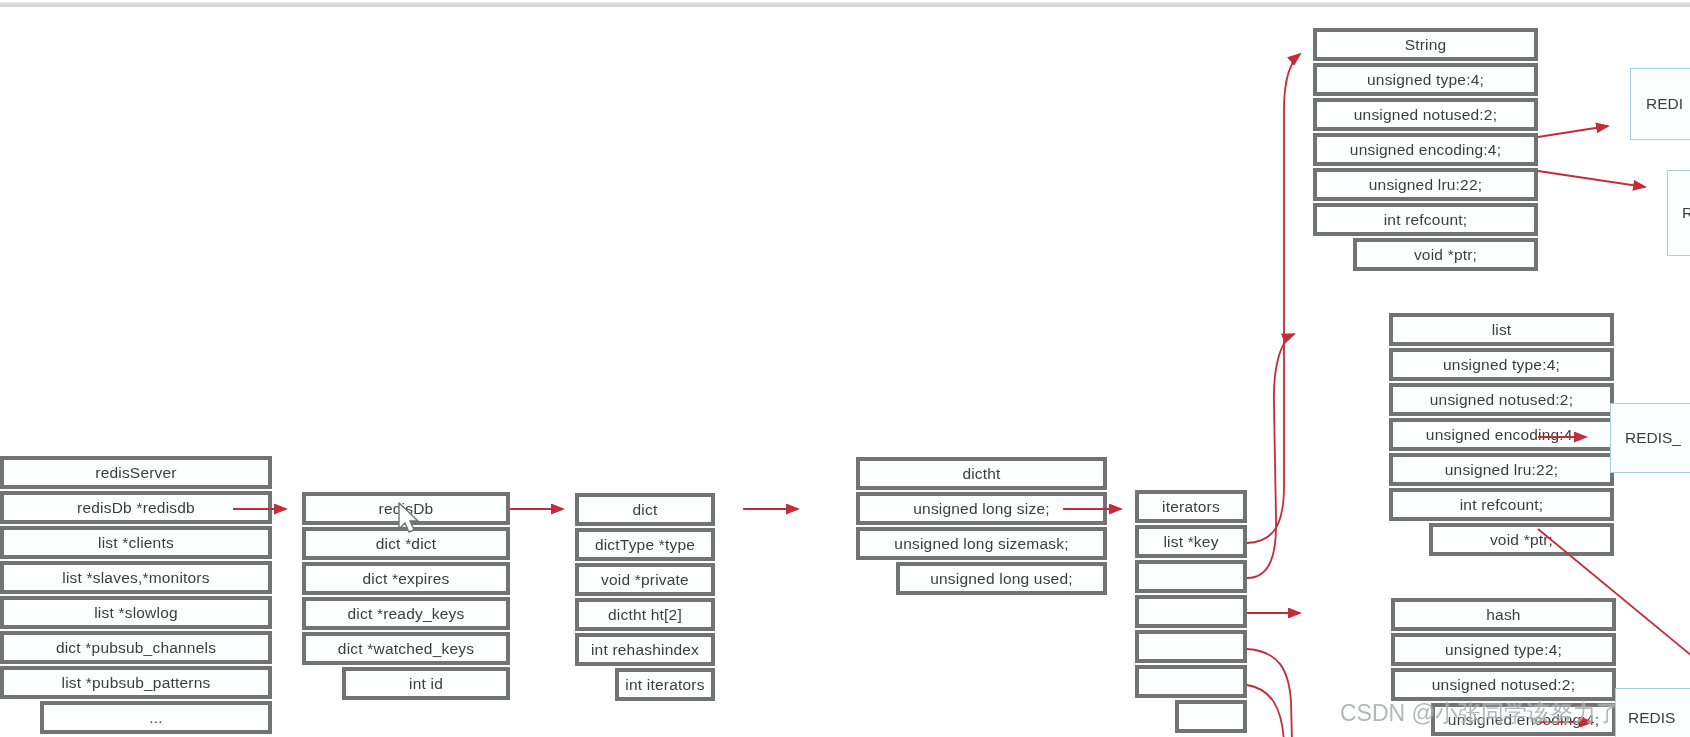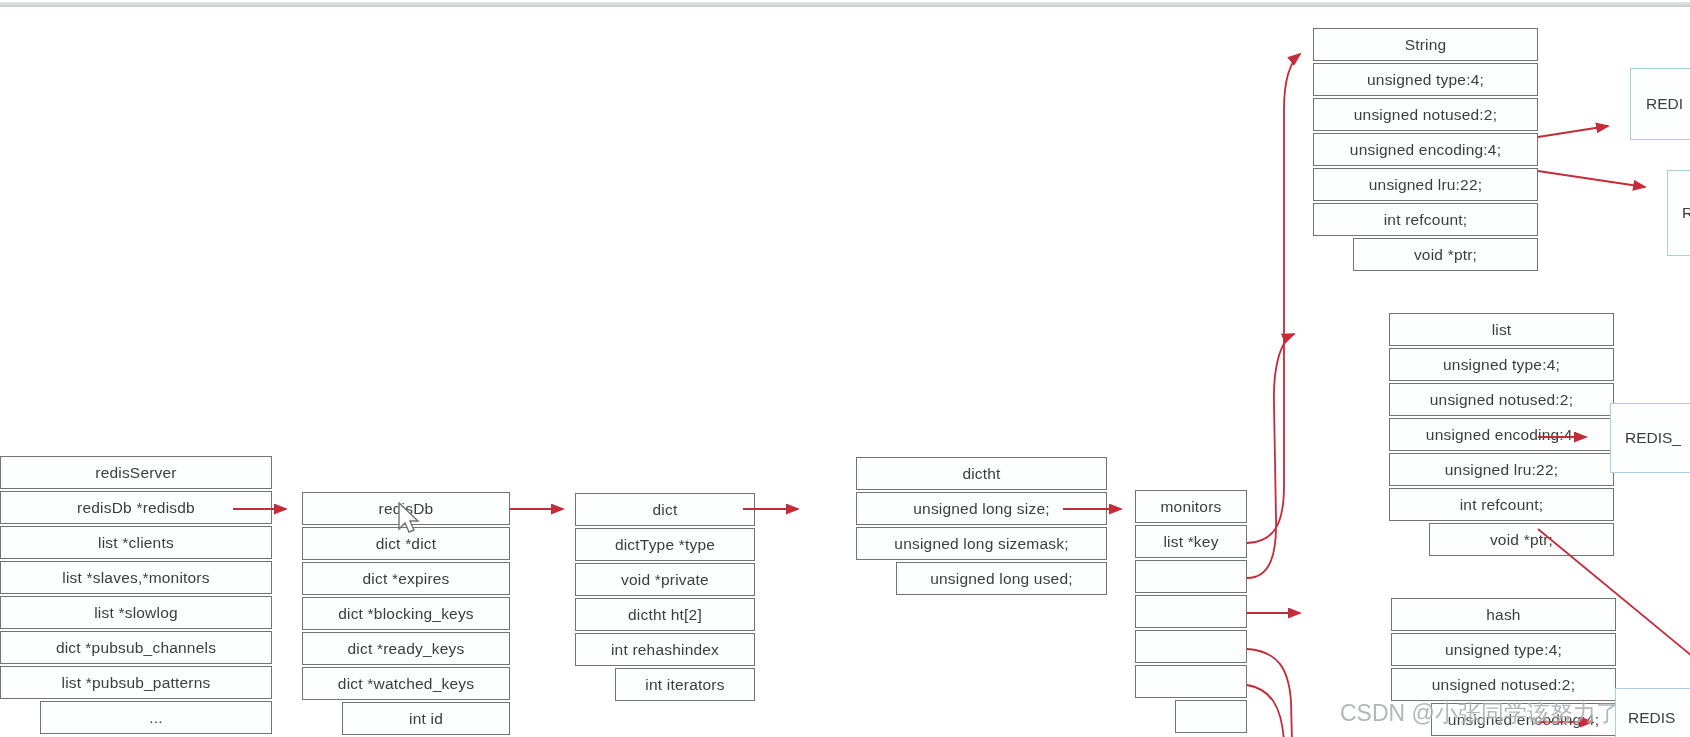--- a/index.html
+++ b/index.html
@@ -9,21 +9,21 @@
     font-family:"Liberation Sans","DejaVu Sans",sans-serif;
   }
   .topbar{
     position:absolute;left:0;top:2px;width:100%;height:5px;
     background:linear-gradient(#e6e9e9,#c7cccc);
   }
   .tbl{position:absolute;}
   .tbl .cell{
     box-sizing:border-box;
     height:33px;margin-bottom:2px;
-    border:1px solid #737373;background:#fdfefe;
+    border:4px solid #737373;background:#fdfefe;
     display:flex;align-items:center;justify-content:center;
     font-size:15.5px;color:#3d3d3d;letter-spacing:0.2px;
     white-space:nowrap;
   }
   .tbl .cell:last-child{margin-bottom:0;margin-left:40px;}
   .pbox{
     position:absolute;box-sizing:border-box;
     border:1px solid #a8cfe0;background:#fdfefe;
     display:flex;align-items:center;
     font-size:15.5px;color:#3d3d3d;white-space:nowrap;
@@ -48,44 +48,43 @@
   <div class="cell">list *slowlog</div>
   <div class="cell">dict *pubsub_channels</div>
   <div class="cell">list *pubsub_patterns</div>
   <div class="cell">...</div>
 </div>
 
 <div class="tbl" style="left:302px;top:492px;width:208px;">
   <div class="cell">redisDb</div>
   <div class="cell">dict *dict</div>
   <div class="cell">dict *expires</div>
-  <div class="cell">dict *blocking_keys</div>
   <div class="cell">dict *ready_keys</div>
   <div class="cell">dict *watched_keys</div>
   <div class="cell">int id</div>
 </div>
 
-<div class="tbl" style="left:575px;top:493px;width:180px;">
+<div class="tbl" style="left:575px;top:493px;width:140px;">
   <div class="cell">dict</div>
   <div class="cell">dictType *type</div>
   <div class="cell">void *private</div>
   <div class="cell">dictht ht[2]</div>
   <div class="cell">int rehashindex</div>
   <div class="cell">int iterators</div>
 </div>
 
 <div class="tbl" style="left:812px;top:457px;width:251px;padding-left:44px;">
   <div class="cell">dictht</div>
   <div class="cell">unsigned long size;</div>
   <div class="cell">unsigned long sizemask;</div>
   <div class="cell">unsigned long used;</div>
 </div>
 
 <div class="tbl" style="left:1135px;top:490px;width:112px;">
-  <div class="cell">monitors</div>
+  <div class="cell">iterators</div>
   <div class="cell">list *key</div>
   <div class="cell"></div>
   <div class="cell"></div>
   <div class="cell"></div>
   <div class="cell"></div>
   <div class="cell"></div>
 </div>
 
 <div class="tbl" style="left:1313px;top:28px;width:225px;">
   <div class="cell">String</div>

